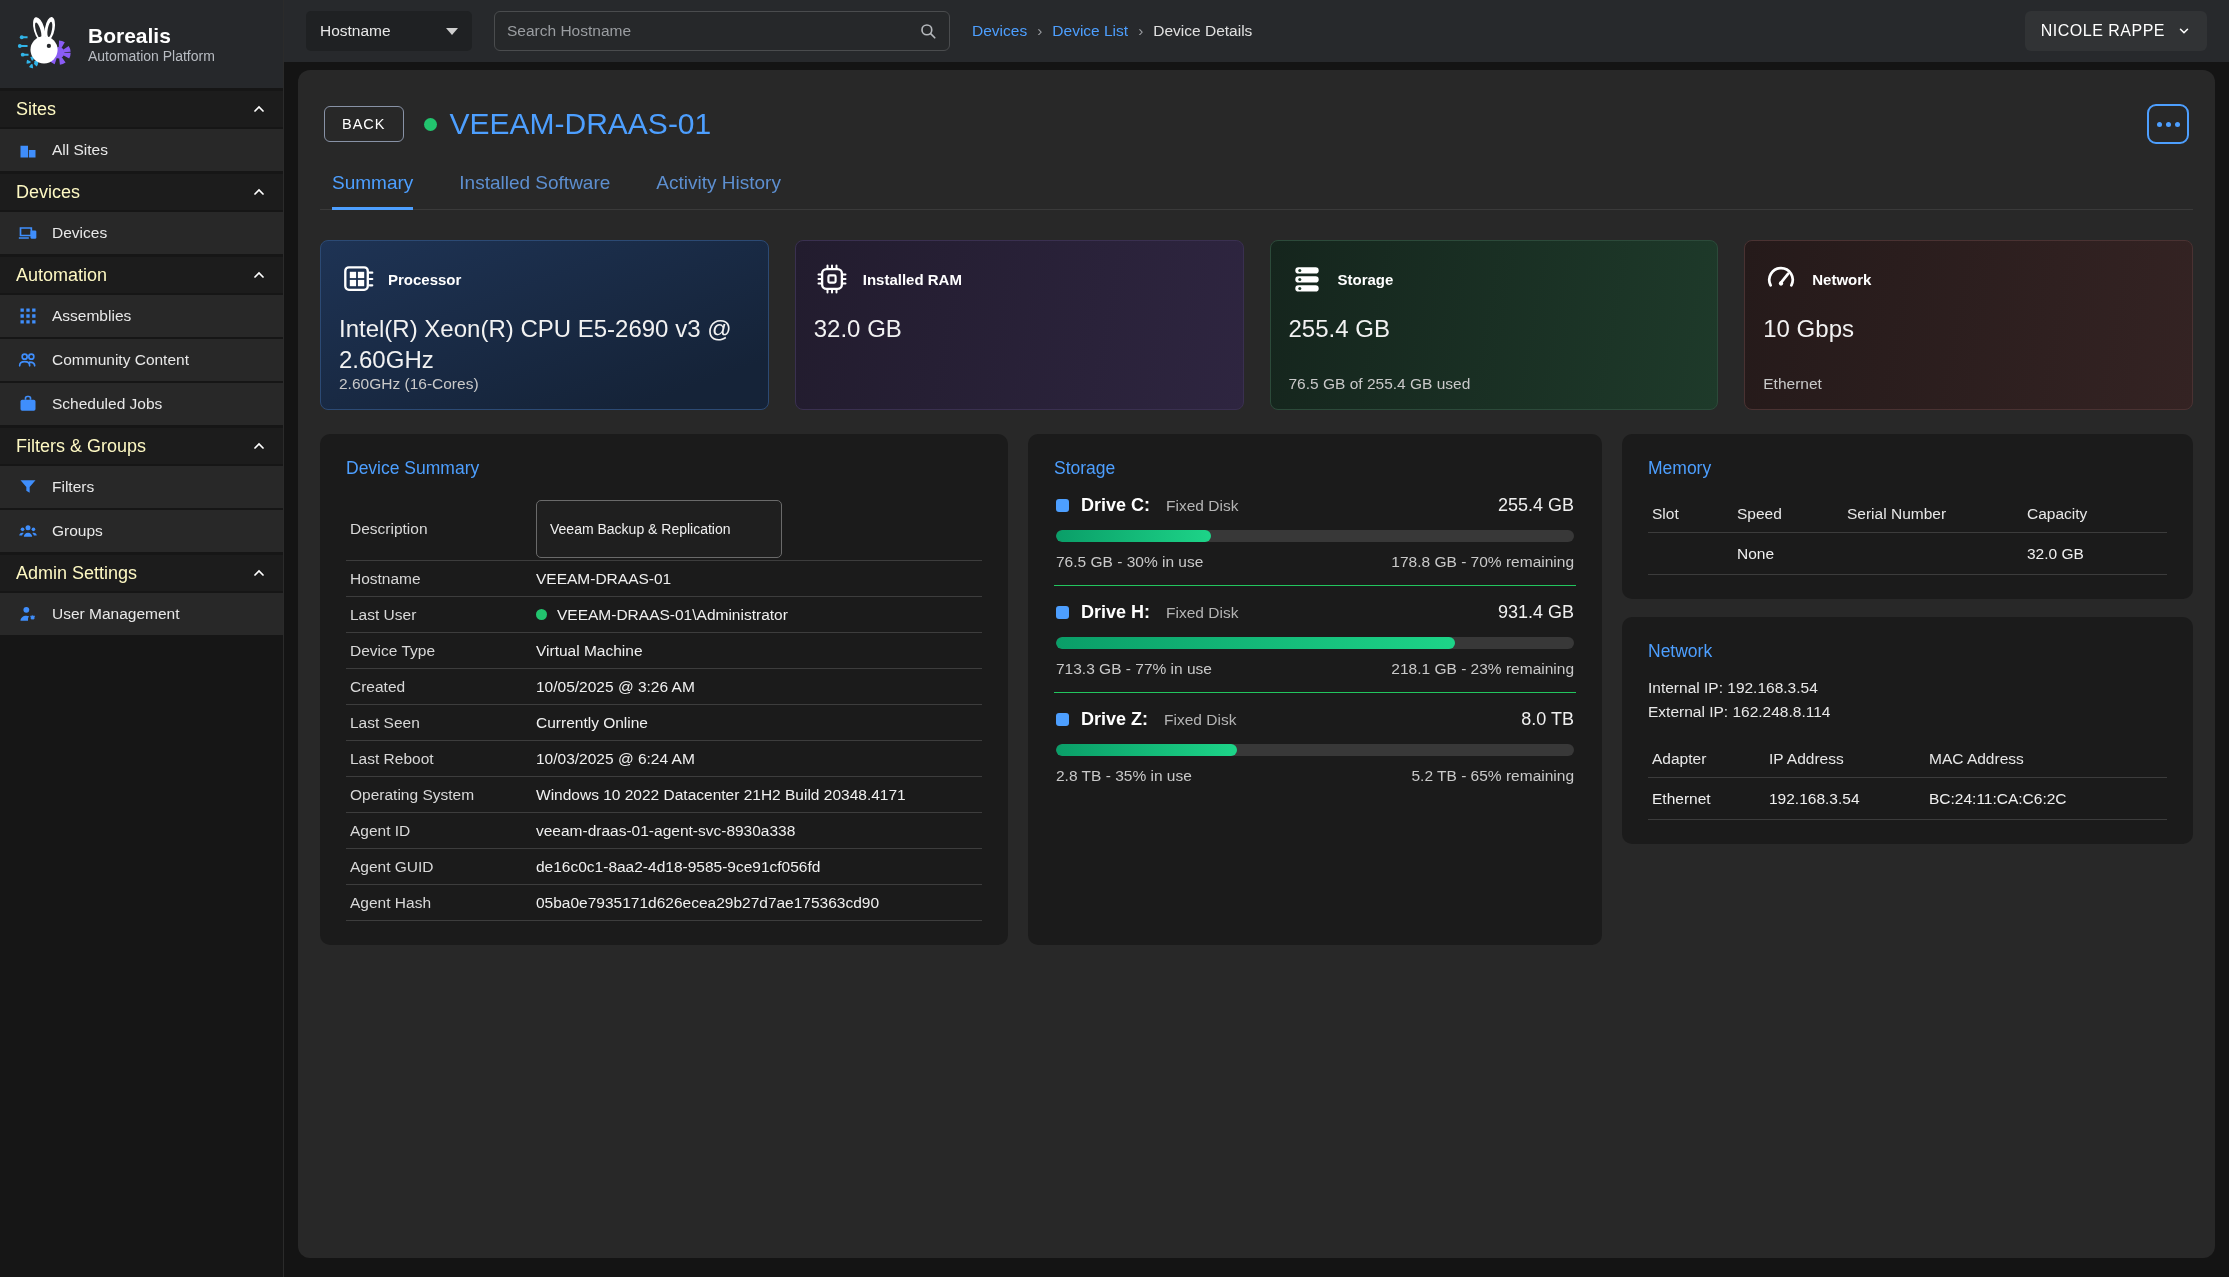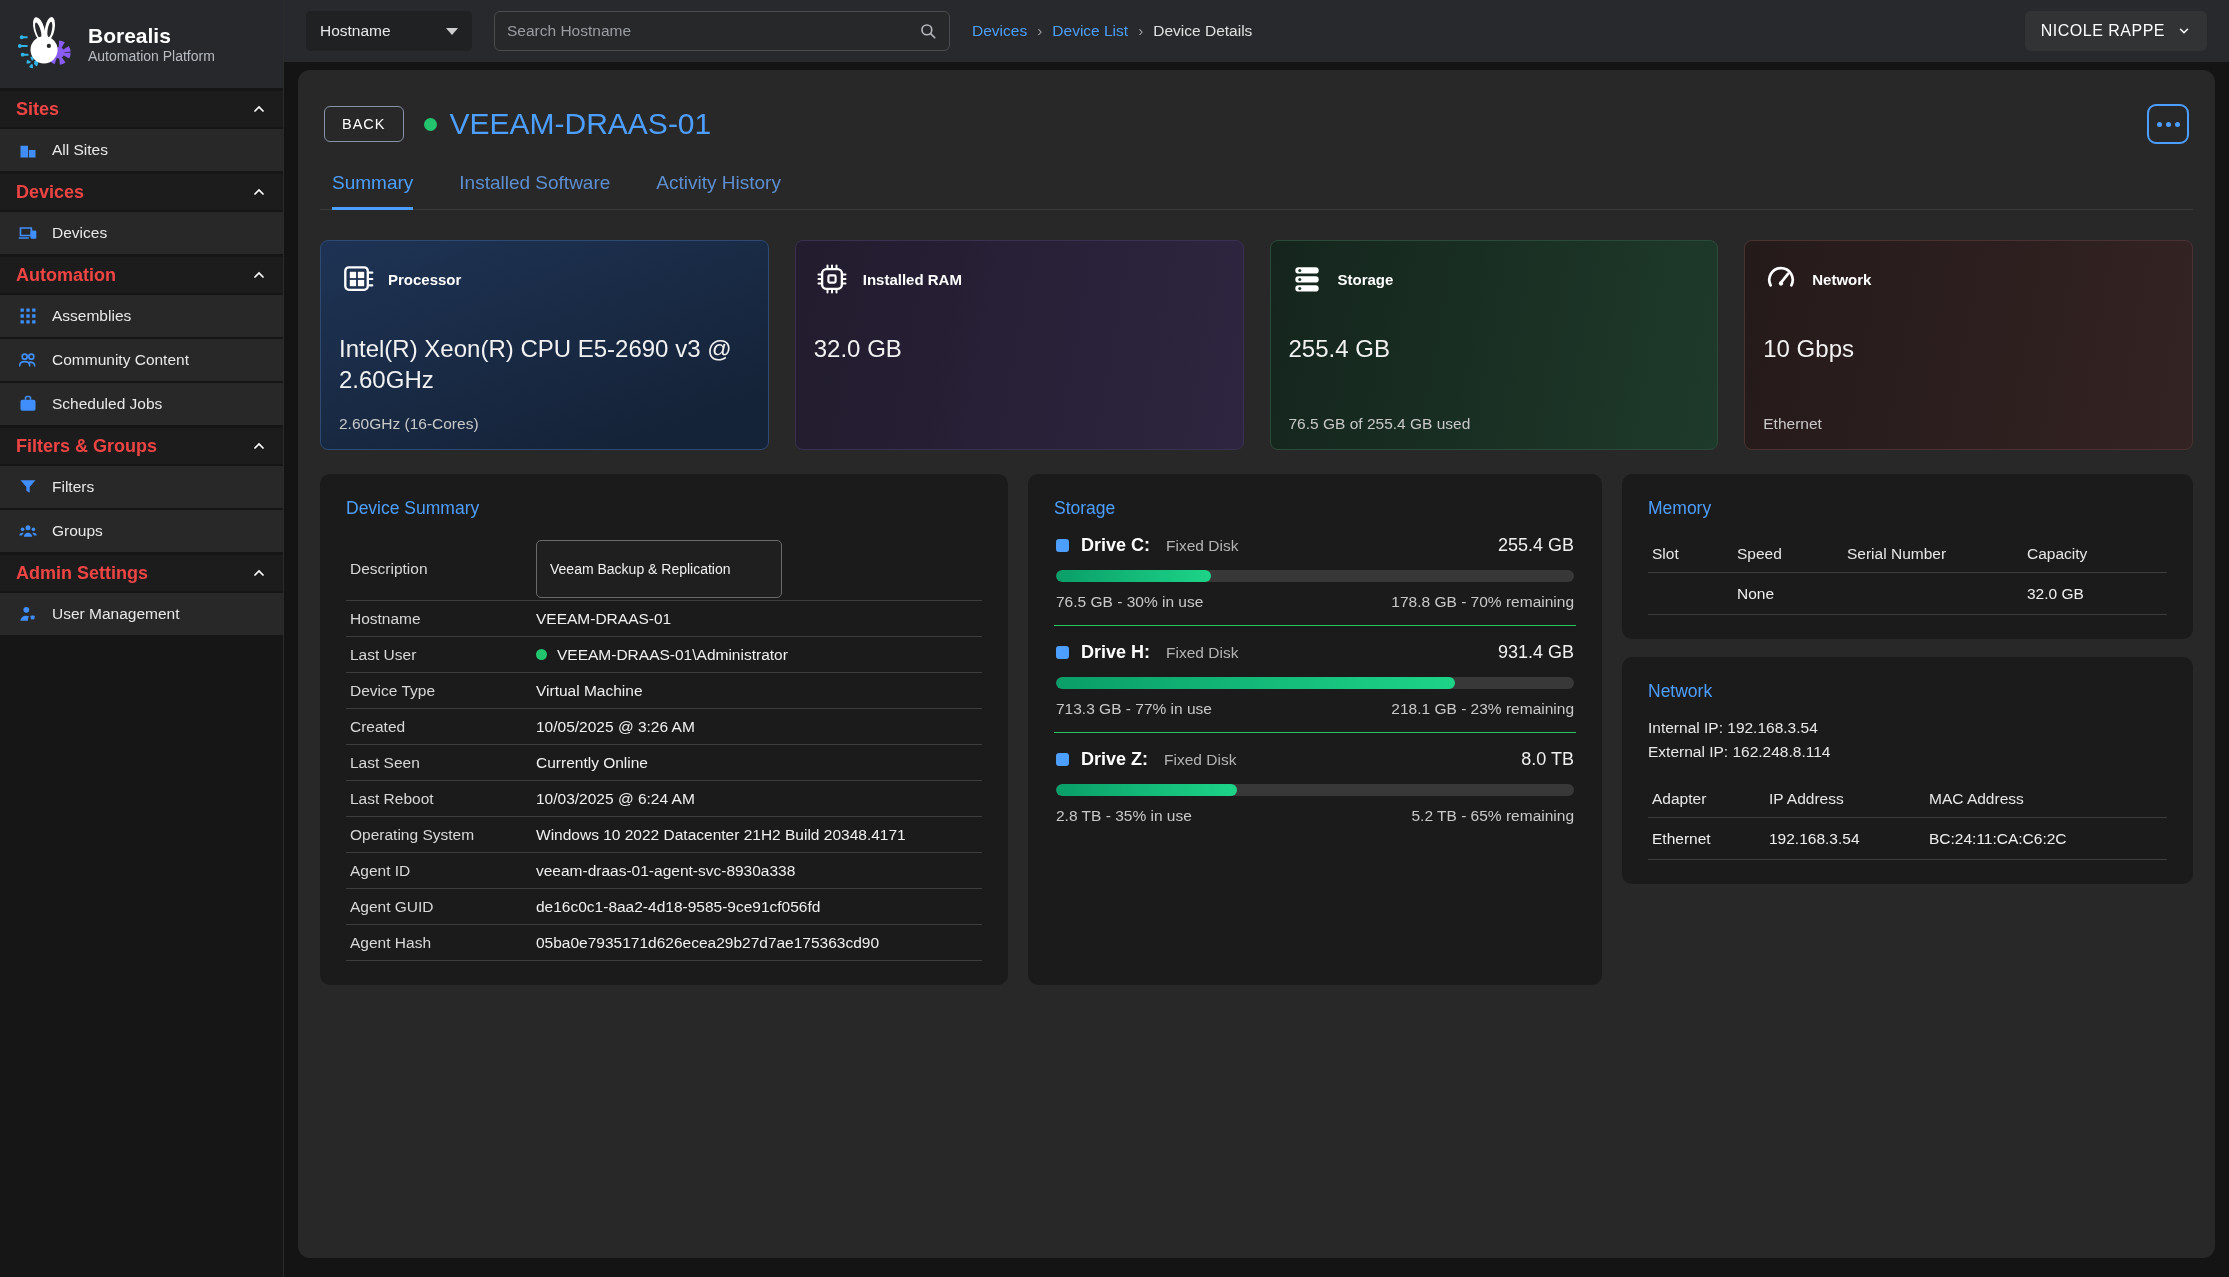--- a/index.html
+++ b/index.html
@@ -7,21 +7,21 @@
   .app { display:flex; width:2229px; height:1277px; }
 
   
   .sidebar { width:284px; flex:0 0 284px; background:#161616; border-right:1px solid #2b2b2b; display:flex; flex-direction:column; }
   .logo-block { height:88px; background:#26282b; display:flex; align-items:center; gap:12px; padding:0 14px; }
   .logo-svg { width:62px; height:58px; flex:0 0 62px; }
   .brand-name { color:#ffffff; font-size:21px; font-weight:bold; line-height:1.15; }
   .brand-sub { color:#b8bcc2; font-size:14px; }
   .nav { display:flex; flex-direction:column; }
   .nav-header { height:36px; background:#1c1c1c; display:flex; align-items:center; padding:0 16px; margin-top:3px; cursor:pointer; }
-  .nav-header .hdr-label { color:#ef4444; font-weight:bold; font-size:18px; flex:1; }
+  .nav-header .hdr-label { color:#fef9c3; font-weight:normal; font-size:18px; flex:1; }
   .nav-item { height:44px; background:#282828; display:flex; align-items:center; gap:14px; padding:0 18px; border-top:2px solid #161616; cursor:pointer; }
   .nav-item .itm-label { color:#e8e8e8; font-size:15.5px; }
   .nav-icon { width:20px; height:20px; color:#3f8efc; flex:0 0 20px; }
   .chev-up { width:16px; height:16px; }
 
   
   .main-col { flex:1; display:flex; flex-direction:column; min-width:0; }
   .topbar { height:62px; background:#27292c; display:flex; align-items:center; padding:0 22px; gap:22px; }
   .hostname-select { width:166px; height:40px; background:#1f2123; border-radius:5px; display:flex; align-items:center; padding:0 14px; cursor:pointer; }
   .hostname-select .sel-label { color:#e8e8e8; font-size:15.5px; flex:1; }
@@ -49,21 +49,21 @@
   .device-title { color:#4d9fff; font-size:30px; font-weight:400; }
   .menu-btn { margin-left:auto; width:42px; height:40px; border:2px solid #4d9fff; border-radius:9px; background:transparent; display:flex; align-items:center; justify-content:center; gap:4px; cursor:pointer; }
   .menu-btn i { width:5px; height:5px; border-radius:50%; background:#4d9fff; }
 
   .tabbar { display:flex; gap:46px; margin-top:28px; border-bottom:1px solid #3a3a3a; padding:0 12px; }
   .tab { font-size:19px; padding-bottom:13px; color:#5d8fd0; cursor:pointer; }
   .tab.active { color:#4d9fff; border-bottom:3px solid #4d9fff; margin-bottom:-1px; }
 
   
   .stat-cards { display:grid; grid-template-columns:repeat(4,1fr); gap:26px; margin-top:30px; }
-  .stat-card { border-radius:8px; min-height:163px; padding:20px 18px 16px 18px; display:flex; flex-direction:column;gap:20px; }
+  .stat-card { border-radius:8px; min-height:163px; padding:20px 18px 16px 18px; display:flex; flex-direction:column; }
   .card-cpu     { background:linear-gradient(160deg,#1e3354 0%,#152338 85%); border:1px solid #2c4a74; }
   .card-ram     { background:linear-gradient(100deg,#221c2e 0%,#2e2540 100%); border:1px solid #3a3050; }
   .card-storage { background:linear-gradient(100deg,#15251d 0%,#1e3a2a 100%); border:1px solid #2c4a3a; }
   .card-network { background:linear-gradient(100deg,#251a1a 0%,#342323 100%); border:1px solid #4a3232; }
   .card-head { display:flex; align-items:center; gap:13px; }
   .card-icon { width:36px; height:36px; color:#ffffff; }
   .card-label { color:#ffffff; font-size:15px; font-weight:bold; }
   .card-value { color:#f2f2f2; font-size:24px; margin-top:16px; line-height:1.3; max-width:420px; }
   .card-footer { color:#c9c9c9; font-size:15.5px; margin-top:auto; min-height:18px; }
 

